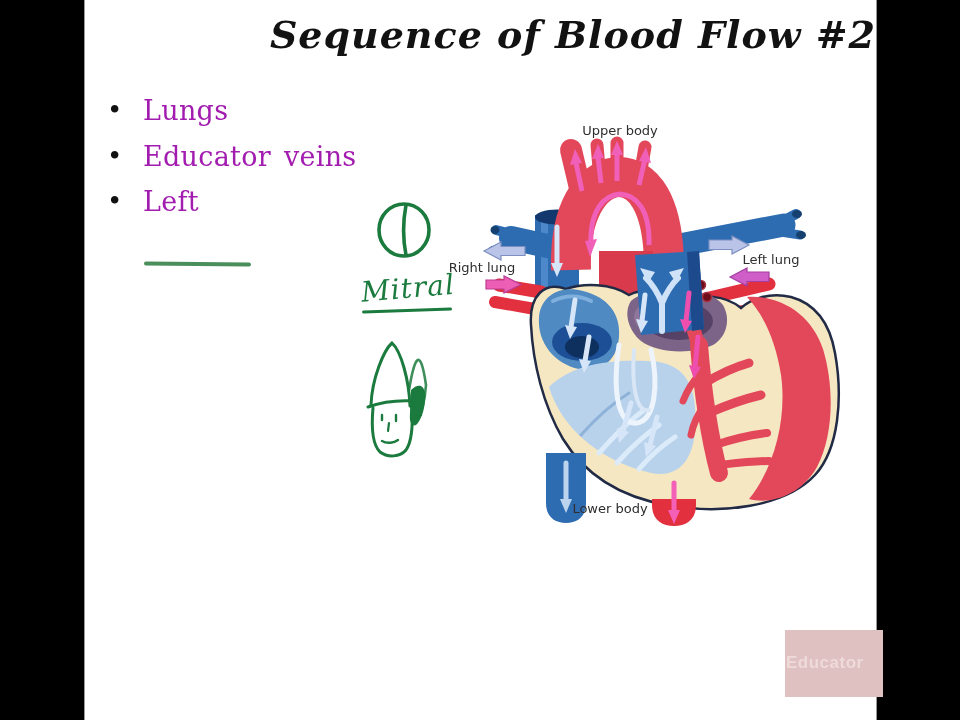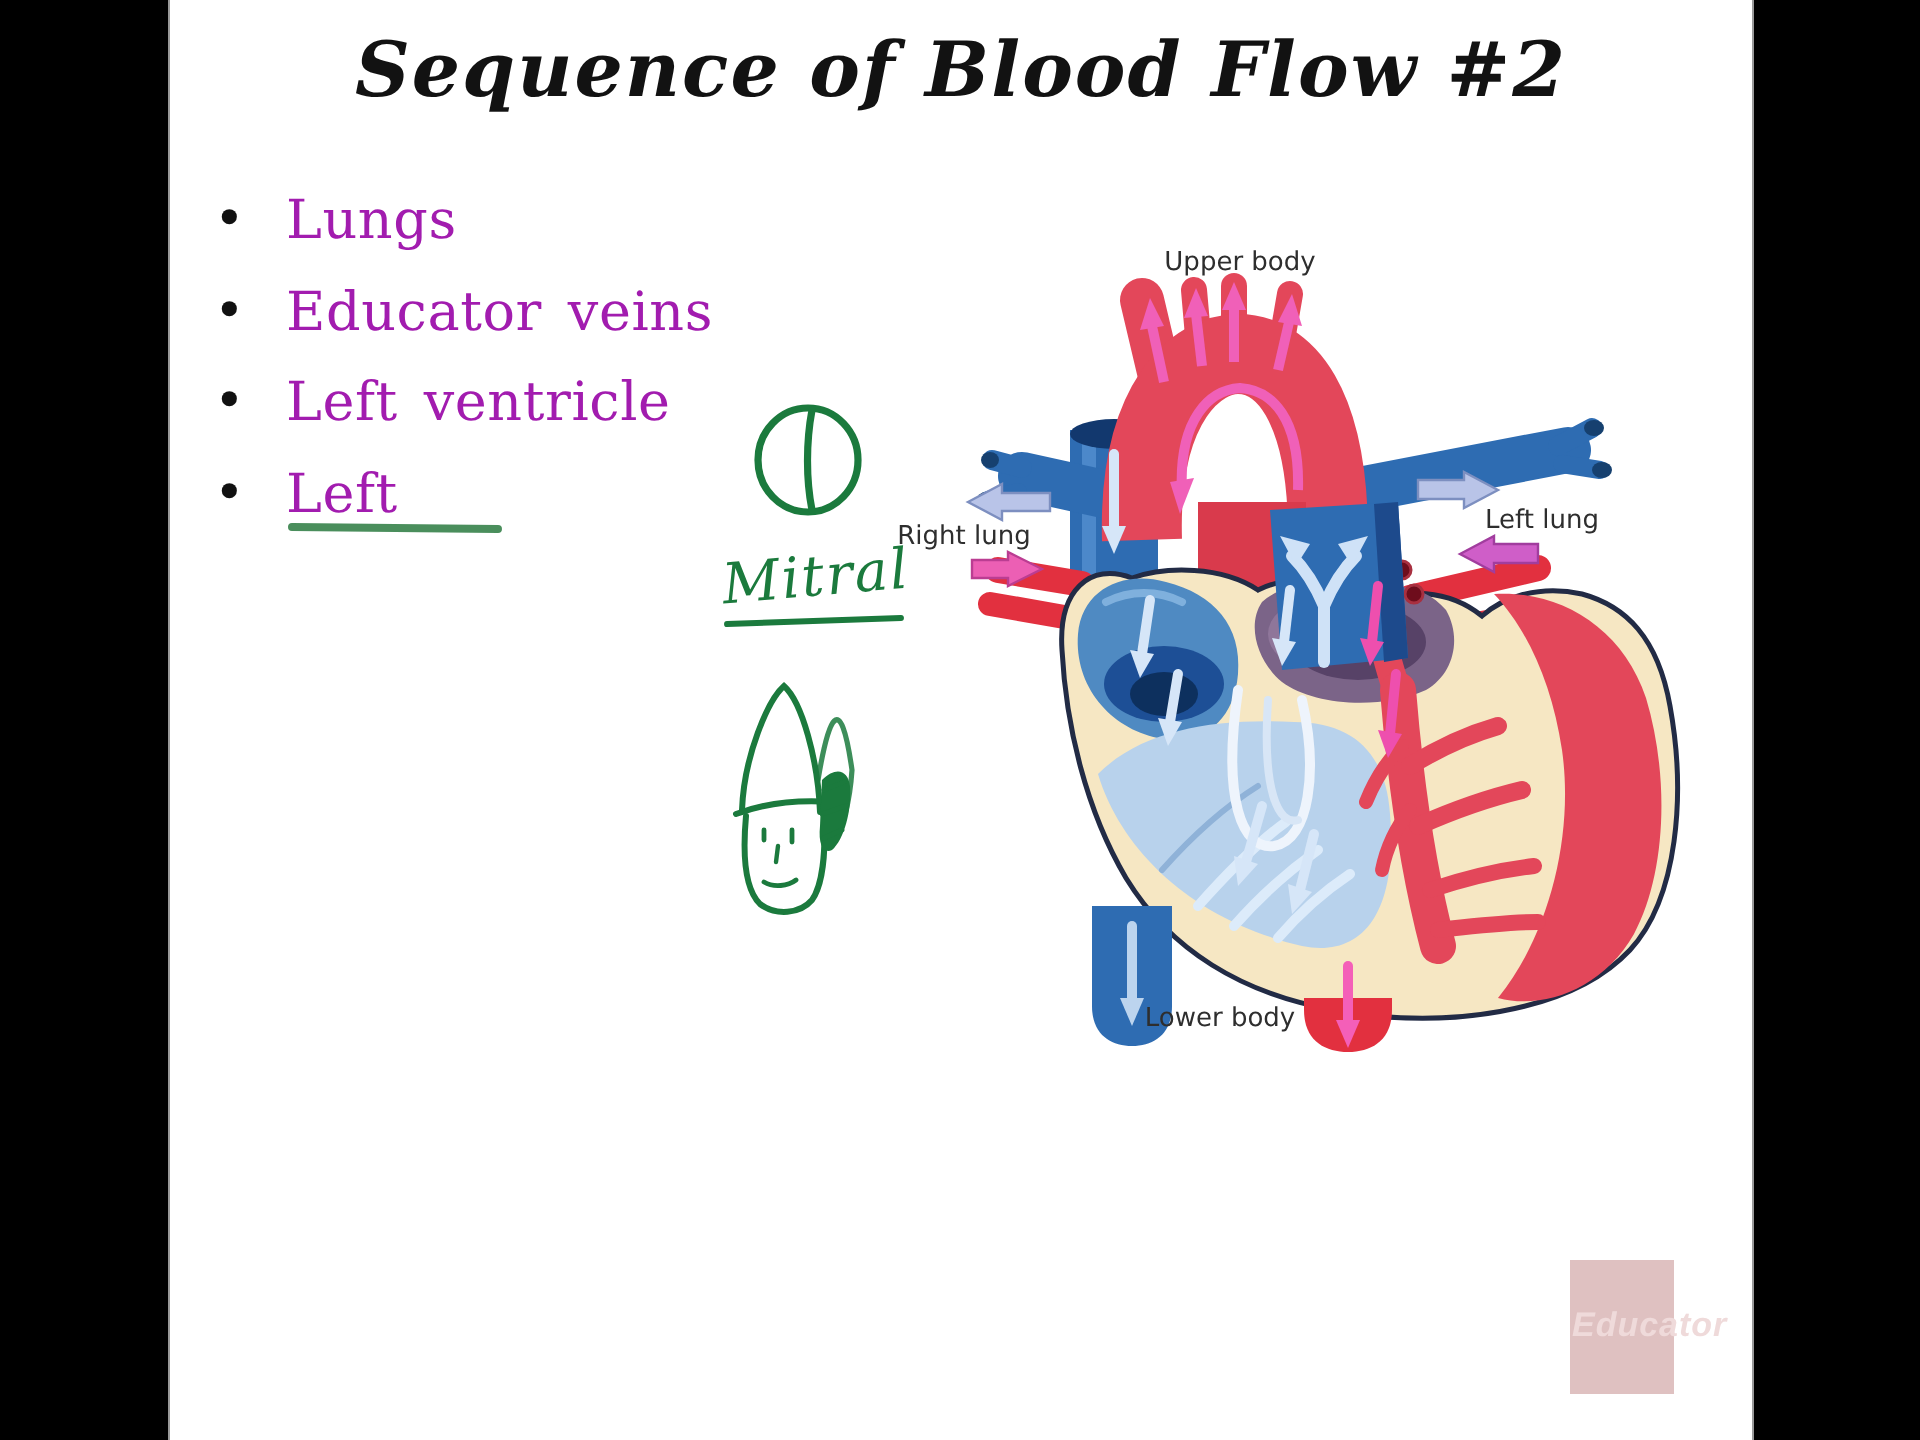--- a/index.html
+++ b/index.html
@@ -8,21 +8,21 @@
     font-family:"Liberation Sans",sans-serif;overflow:hidden;
   }
   .letterbox{position:absolute;top:0;height:720px;background:#000;}
   .letterbox.left{left:0;width:84px;}
   .letterbox.right{left:877px;width:83px;}
   .slide{
     position:absolute;left:84px;top:0;width:793px;height:720px;background:#ffffff;
     border-left:1.5px solid #9a9a9a;border-right:1.5px solid #9a9a9a;box-sizing:border-box;
   }
   .slide-title{
-    position:absolute;top:12px;left:0;width:100%;text-align:center;
+    position:absolute;top:12px;left:0;width:100%;text-align:right;
     font-family:"DejaVu Serif",serif;font-style:italic;font-weight:600;
     font-size:38px;color:#121212;letter-spacing:1px;
   }
   ul.flow-list{
     list-style:none;margin:0;padding:0;position:absolute;top:88px;left:0;
   }
   ul.flow-list li{
     position:relative;padding-left:58px;line-height:45.7px;
     font-family:"DejaVu Serif",serif;font-size:27px;color:#a21caf;
     letter-spacing:0.3px;word-spacing:4px;white-space:nowrap;
@@ -42,42 +42,41 @@
   }
   .mitral-underline{
     position:absolute;left:277px;top:309px;width:90px;height:3px;
     background:#1b7a3d;border-radius:2px;transform:rotate(-2deg);
   }
   .heart-svg{position:absolute;left:364px;top:105px;}
   .heart-svg text{
     font-family:"DejaVu Sans",sans-serif;font-size:13px;fill:#2e2e2e;
   }
   .watermark{
-    position:absolute;left:700px;top:630px;width:52px;height:67px;background:#dfc1c1;font-style:italic;
+    position:absolute;left:700px;top:630px;width:98px;height:67px;background:#dfc1c1;
   }
   .watermark span{
     position:absolute;left:1px;top:23px;font-size:17px;font-weight:bold;
     color:#efdada;white-space:nowrap;letter-spacing:0.5px;
     font-family:"Liberation Sans",sans-serif;
   }
 </style>
 </head>
 <body>
 
 <div class="letterbox left"></div>
 <div class="letterbox right"></div>
 
 <div class="slide">
 
   <div class="slide-title">Sequence of Blood Flow #2</div>
 
   <ul class="flow-list">
     <li>Lungs</li>
     <li>Educator veins</li>
-    <li>Left ventricle</li>
     <li>Left</li>
   </ul>
 
   <div class="bicuspid-underline"></div>
 
   <svg class="annot-svg" width="110" height="270" viewBox="0 0 110 270">
     <g stroke="#1b7a3d" fill="none" stroke-width="3.6" stroke-linecap="round">
       <ellipse cx="48" cy="35" rx="25" ry="26"></ellipse>
       <path d="M 50 10 C 47 26 47 45 50 60"></path>
     </g>

